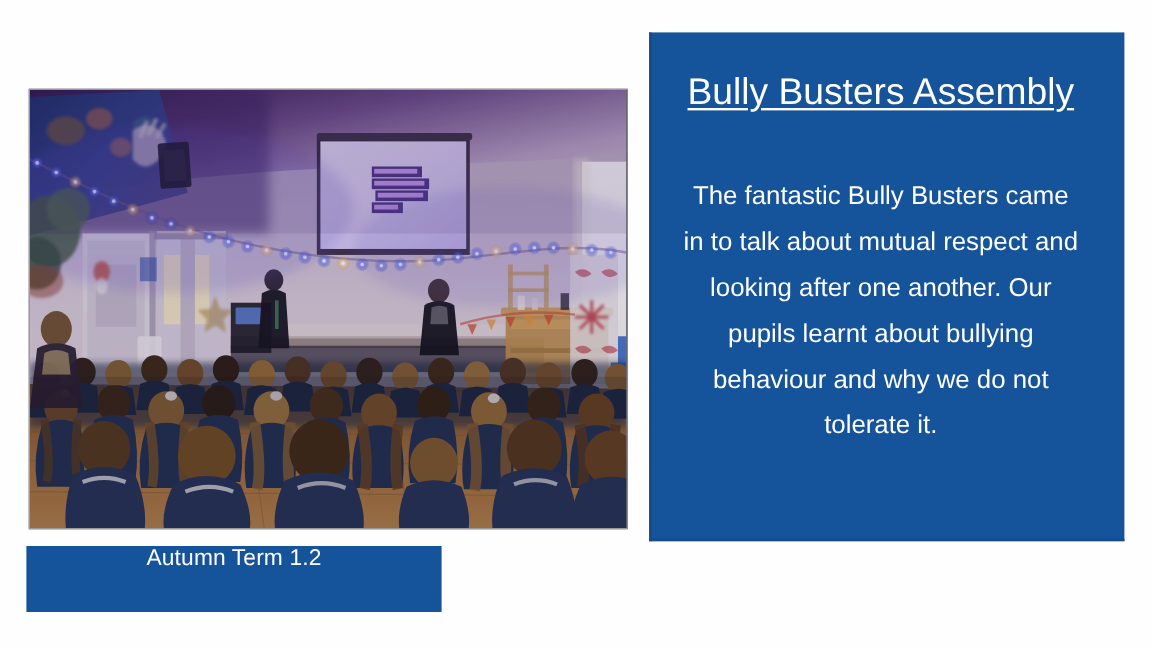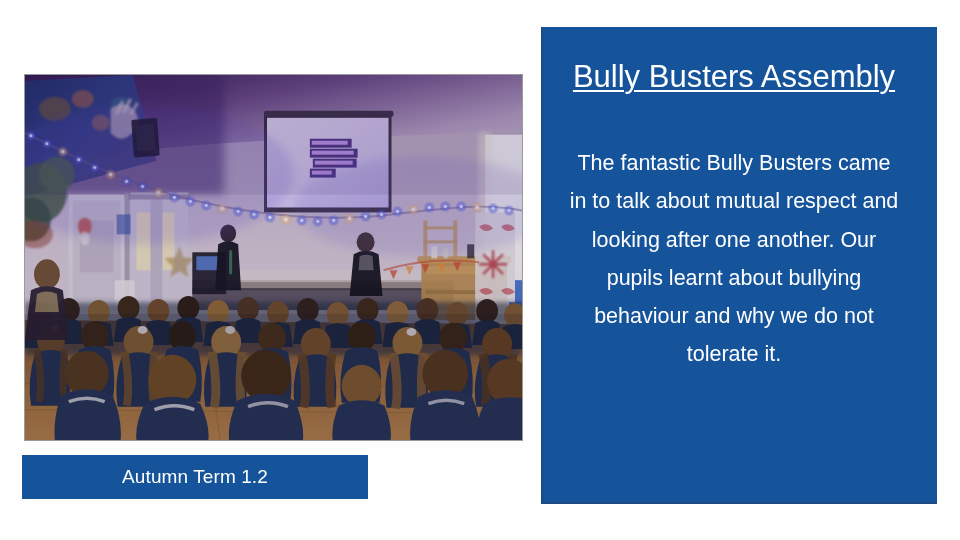--- a/index.html
+++ b/index.html
@@ -39,42 +39,41 @@
     inset: 0;
     display: block;
   }
 
   
   .caption-box {
     position: absolute;
     left: 22px;
     top: 455px;
     width: 346px;
-    height: 44px;
+    height: 55px;
     background: #15539b;
     display: flex;
-    align-items: center;
     justify-content: center;
     box-sizing: border-box;
   }
   .caption-text {
     color: #ffffff;
     font-size: 19px;
     line-height: 1.2;
     letter-spacing: .1px;
     text-align: center;
   }
 
   
   .text-panel {
     position: absolute;
     left: 541px;
     top: 27px;
     width: 396px;
-    height: 477px;
+    height: 424px;
     background: #15539b;
     box-sizing: border-box;
     padding: 26px 30px 14px 18px;
     border-left: 2px solid #1a4a80;
     border-bottom: 2px solid #1a4a80;
   }
   .panel-title {
     color: #ffffff;
     font-size: 31px;
     line-height: 1.52;

